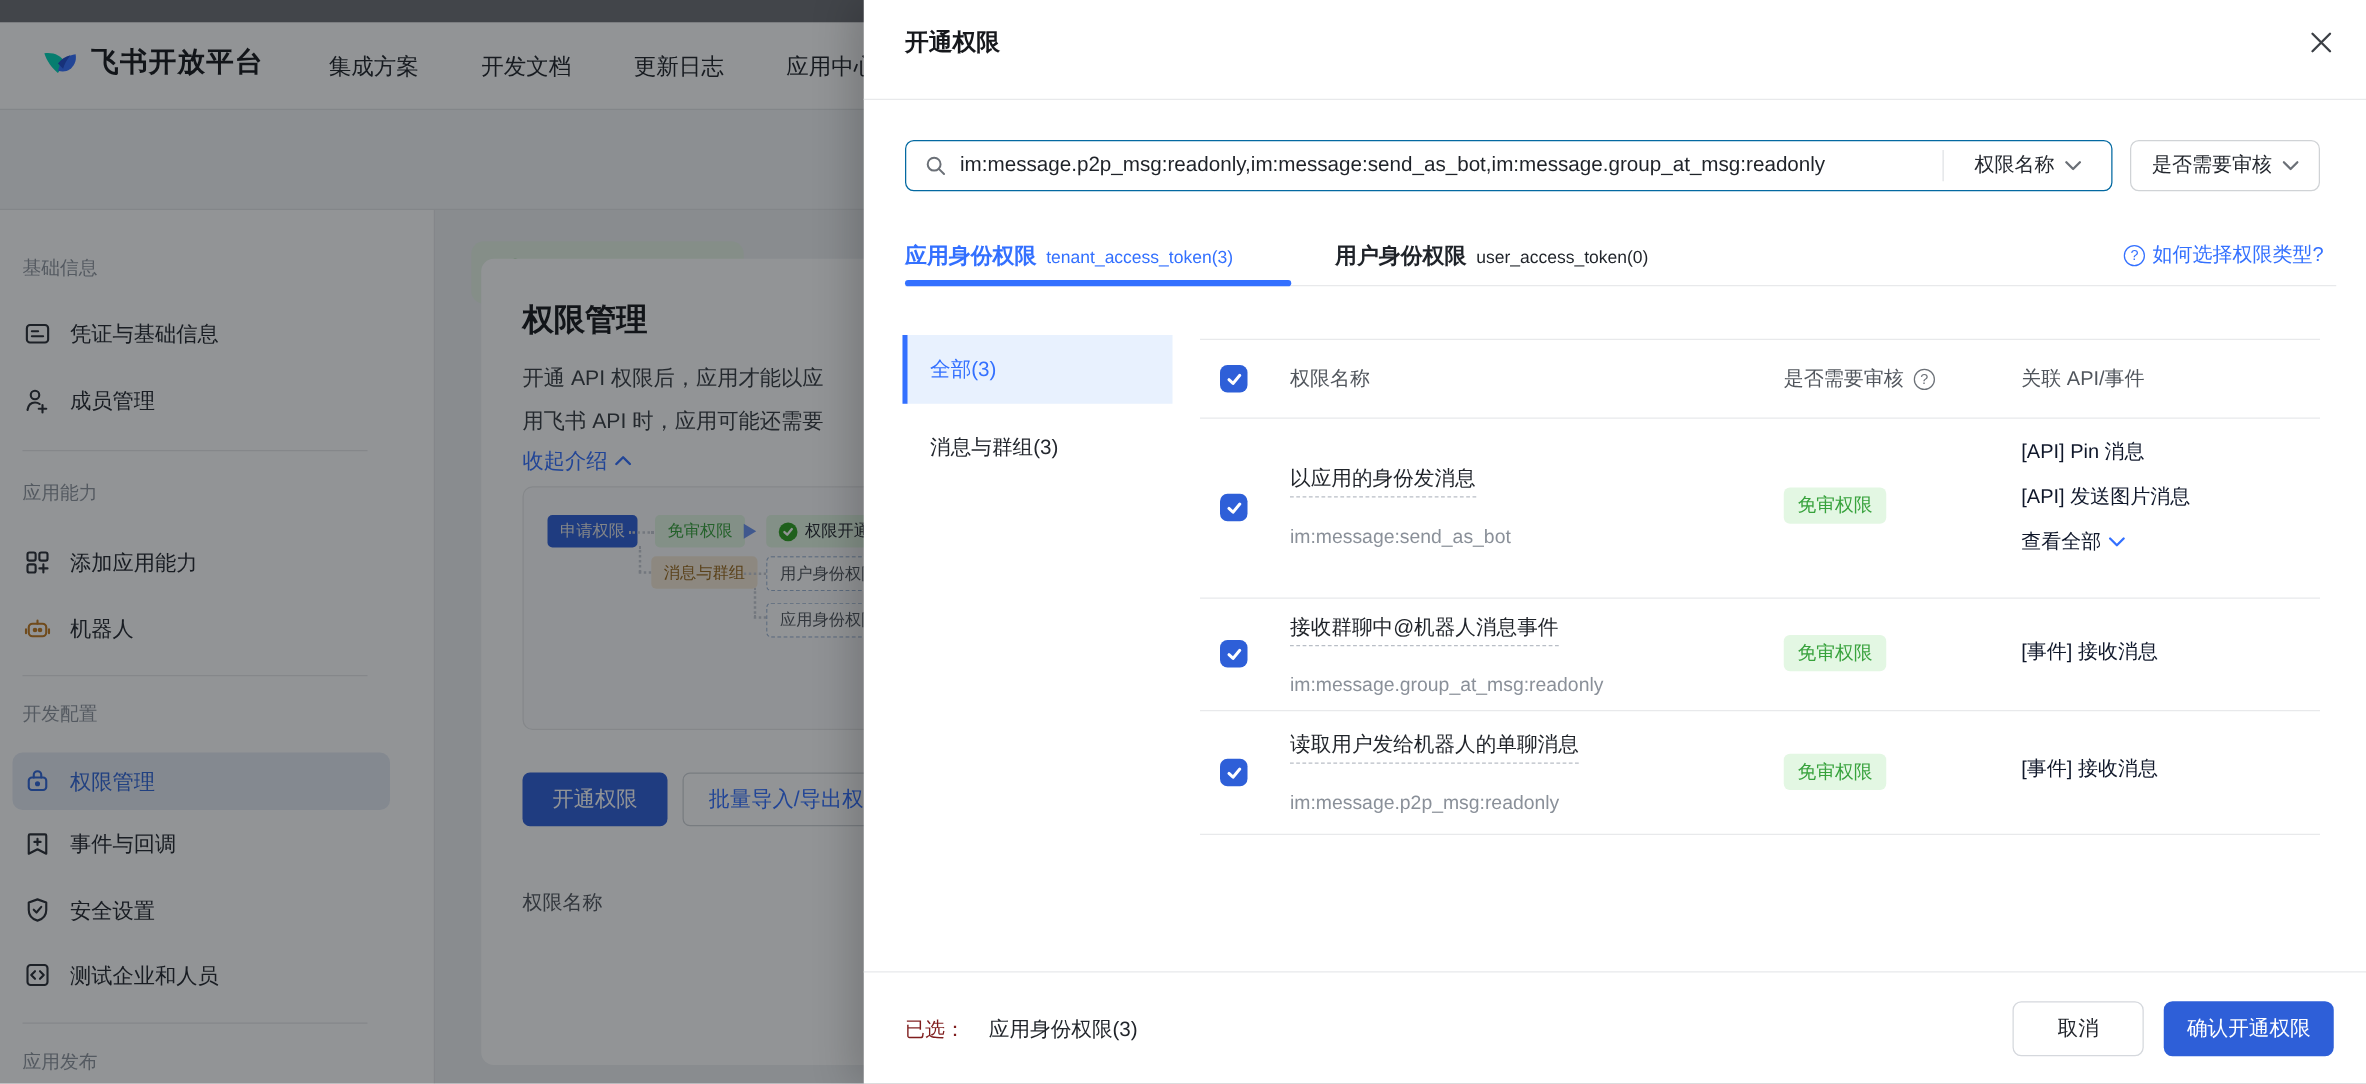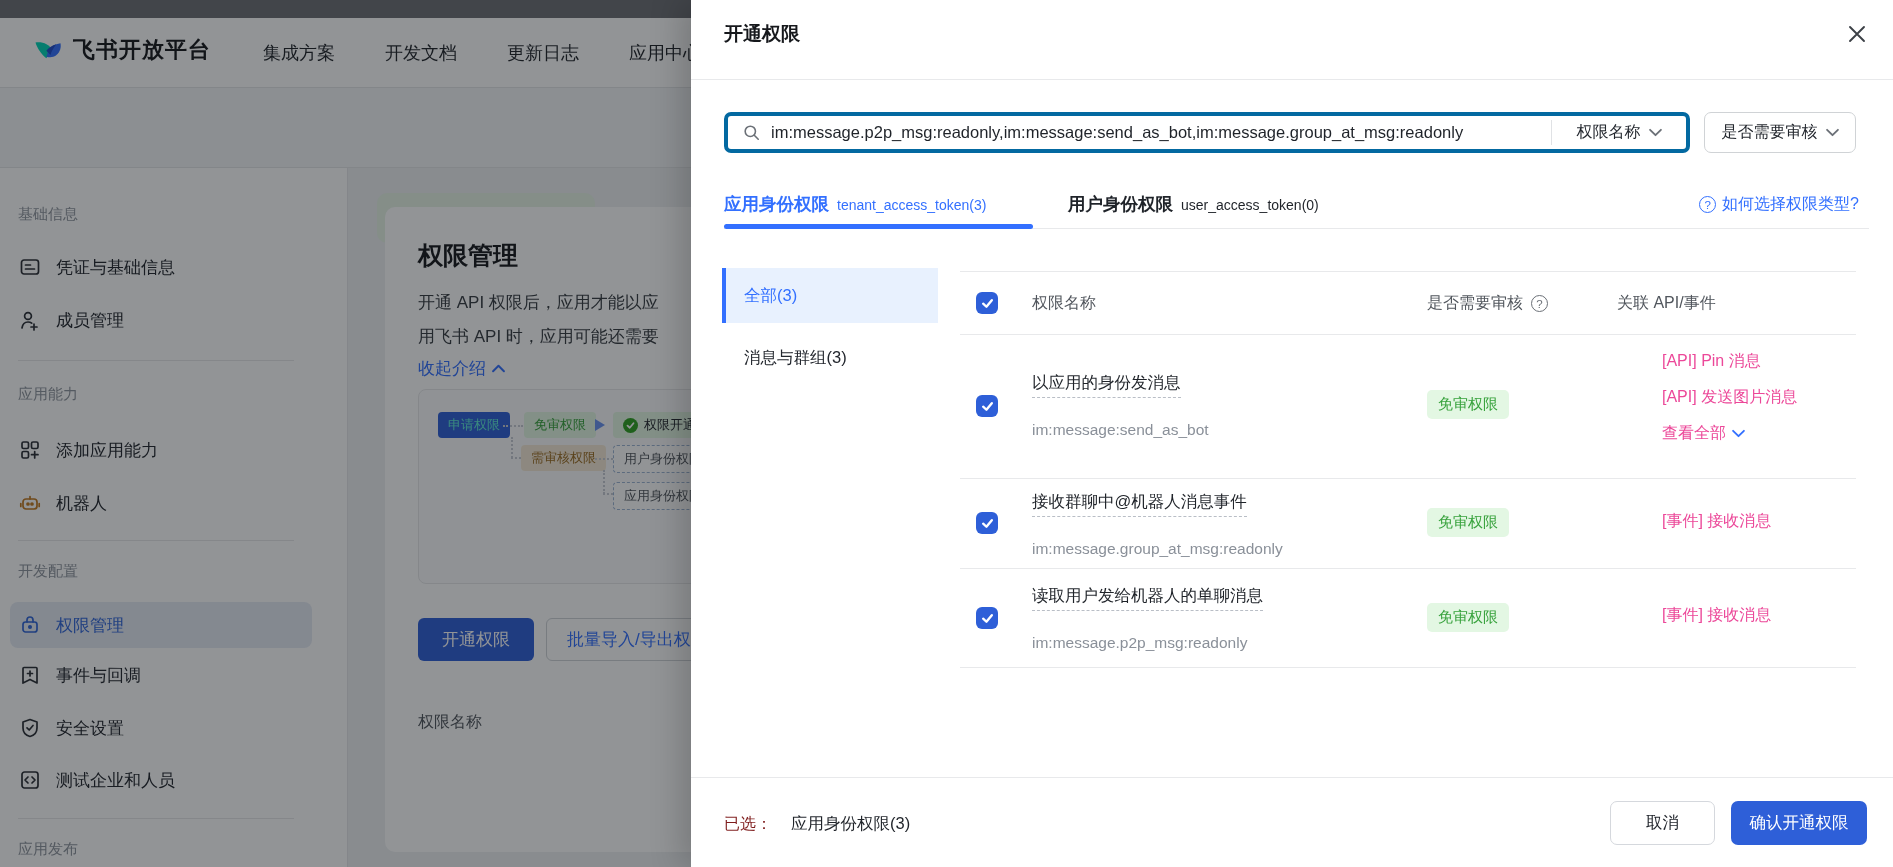--- a/index.html
+++ b/index.html
@@ -36,41 +36,41 @@
   .side-item.sel .ic, .side-item.sel span.lbl { color:#3166d8; }
   .side-item .ic.robot { color:#c17a22; }
   .side-div { position:absolute; left:18px; width:276px; height:1px; background:#e7e8ea; }
 
   .content-card { position:absolute; left:385px; top:207px; width:1300px; height:645px; background:#fff; border-radius:10px; }
   .pm-title { position:absolute; left:33px; top:32px; font-size:25px; font-weight:bold; color:#16181c; }
   .pm-p { position:absolute; left:33px; font-size:17px; color:#373c42; white-space:nowrap; }
   .pm-link { position:absolute; left:33px; top:150px; font-size:17px; color:#3370ff; display:flex; align-items:center; gap:6px; cursor:pointer; }
   .flowbox { position:absolute; left:33px; top:182px; width:760px; height:195px; background:#fcfcfd; border:1px solid #e7e8ea; border-radius:8px; }
   .fb { position:absolute; font-size:13px; border-radius:4px; padding:4px 10px; white-space:nowrap; }
-  .fb-blue { background:#2e5fd8; color:#5eead4;text-align:right; }
+  .fb-blue { background:#2e5fd8; color:#e5e5e5;text-align:right; }
   .fb-green { background:#e3f7e3; color:#37a23c; }
   .fb-orange { background:#f6ead8; color:#9a6a1f; }
   .fb-done { background:#e3f7e3; color:#23272e; display:flex; align-items:center; gap:6px; }
   .fb-dash { border:1px dashed #9db4d4; color:#51565d; background:#fff; }
   .dot-h { position:absolute; border-top:2px dotted #c6cbd3; height:0; }
   .dot-v { position:absolute; border-left:2px dotted #c6cbd3; width:0; }
   .tri { position:absolute; width:0; height:0; border-left:10px solid #6a93f0; border-top:6px solid transparent; border-bottom:6px solid transparent; }
   .btn-row-bg { position:absolute; left:33px; top:411px; display:flex; gap:12px; }
   .btn-primary-bg { height:43px; padding:0 24px; background:#2e5fd8; color:#fff; font-size:17px; border:none; border-radius:6px; cursor:pointer; font-family:inherit; }
   .btn-outline-bg { height:43px; padding:0 20px; background:#fff; color:#3370ff; font-size:17px; border:1px solid #cfd3d8; border-radius:6px; cursor:pointer; white-space:nowrap; font-family:inherit; }
   .bg-th { position:absolute; left:33px; top:505px; font-size:16px; color:#51565d; }
 
   
   .overlay { position:absolute; inset:0; background:rgba(14,17,23,0.45); z-index:50; }
   .modal { position:absolute; left:691px; top:0; width:1202px; height:867px; background:#fff; z-index:100; box-shadow:-10px 0 30px rgba(0,0,0,.18); }
   .m-title { position:absolute; left:33px; top:21px; font-size:19px; font-weight:600; color:#16181c; }
   .m-close { position:absolute; right:20px; top:18px; width:32px; height:32px; color:#3c4046; cursor:pointer; display:flex; align-items:center; justify-content:center; }
   .m-head-line { position:absolute; left:0; top:79px; width:100%; height:1px; background:#e8e9eb; }
 
-  .search-wrap { position:absolute; left:33px; top:112px; width:966px; height:41px; border:4px solid #0369a1; border-radius:7px; display:flex; align-items:center; }
+  .search-wrap { position:absolute; left:33px; top:112px; width:966px; height:41px; border:1px solid #0369a1; border-radius:7px; display:flex; align-items:center; }
   .search-ic { margin:0 10px 0 14px; color:#6b7077; flex:none; }
   .search-input { flex:1; min-width:0; border:none; outline:none; background:transparent; font-family:inherit; font-size:16.5px; color:#1f2329; }
   .seg-div { width:1px; height:25px; background:#e0e2e5; margin:0 0 0 8px; flex:none; }
   .seg { width:134px; display:flex; align-items:center; justify-content:center; gap:8px; font-size:16px; color:#23272e; cursor:pointer; flex:none; }
   .dd-review { position:absolute; left:1013px; top:112px; width:152px; height:41px; border:1px solid #d0d3d6; border-radius:7px; display:flex; align-items:center; justify-content:center; gap:8px; font-size:16px; color:#23272e; cursor:pointer; }
   .chev { color:#6b7077; display:inline-flex; }
 
   .tab1 { position:absolute; left:33px; top:192px; display:flex; align-items:baseline; gap:8px; color:#3370ff; cursor:pointer; }
   .tab2 { position:absolute; left:377px; top:192px; display:flex; align-items:baseline; gap:8px; color:#1f2329; cursor:pointer; }
   .tab-big { font-size:17.5px; font-weight:600; }
@@ -88,21 +88,21 @@
   .t-line { height:1px; background:#e8e9eb; }
   .t-row { position:relative; }
   .cbx { position:absolute; left:16px; width:22px; height:22px; border-radius:6px; background:#2e5fd8; color:#fff; display:flex; align-items:center; justify-content:center; cursor:pointer; }
   .col-name { position:absolute; left:72px; }
   .col-review { position:absolute; left:467px; }
   .col-api { position:absolute; left:657px; }
   .th-txt { font-size:16px; color:#51565d; display:flex; align-items:center; gap:8px; }
   .row-title { font-size:16.5px; color:#1f2329; display:inline-block; border-bottom:1px dashed #b9bec6; padding-bottom:3px; }
   .row-scope { font-size:15.5px; color:#8a9099; margin-top:23px; }
   .badge-exempt { display:inline-block; font-size:15px; color:#37a23c; background:#e3f7e3; border-radius:5px; padding:5px 11px; }
-  .api-link { font-size:16px; color:#ec4899; cursor:pointer; display:flex; align-items:center; gap:6px; white-space:nowrap;margin-left:45px; }
+  .api-link { font-size:16px; color:#0f172a; cursor:pointer; display:flex; align-items:center; gap:6px; white-space:nowrap; }
   .api-stack { display:flex; flex-direction:column; gap:15px; }
 
   .m-foot-line { position:absolute; left:0; top:777px; width:100%; height:1px; background:#e8e9eb; }
   .foot-sel { position:absolute; left:33px; top:814px; font-size:16px; color:#7f1d1d; }
   .foot-val { position:absolute; left:100px; top:813px; font-size:16.5px; color:#1f2329; }
   .btn-cancel { position:absolute; right:178px; top:801px; width:105px; height:44px; background:#fff; border:1px solid #d5d8dd; border-radius:7px; font-size:16.5px; color:#23272e; cursor:pointer; font-family:inherit; }
   .btn-confirm { position:absolute; right:26px; top:801px; width:136px; height:44px; background:#2e5fd8; border:none; border-radius:7px; font-size:16.5px; color:#fff; cursor:pointer; font-family:inherit; }
   svg { display:block; }
 </style>
 </head>
@@ -272,21 +272,21 @@
         <span class="fb fb-done" style="left:194px; top:22px;">
           <span class="ck-circle" style="width:15px;height:15px;">
               <svg width="9" height="9" viewBox="0 0 12 12" fill="none" stroke="#fff" stroke-width="2.4">
                 <path d="M2 6.2 5 9l5-6" stroke-linecap="round" stroke-linejoin="round"></path>
               </svg>
             </span>
           <span>权限开通成功</span>
         </span>
         <div class="dot-v" style="left:92px; top:47px; height:21px;"></div>
         <div class="dot-h" style="left:92px; top:67px; width:10px;"></div>
-        <span class="fb fb-orange" style="left:102px; top:55px;">需审核权限</span>
+        <span class="fb fb-orange" style="left:102px; top:55px;">消息与群组</span>
         <div class="dot-h" style="left:176px; top:68px; width:18px;"></div>
         <span class="fb fb-dash" style="left:194px; top:55px;">用户身份权限</span>
         <div class="dot-v" style="left:184px; top:80px; height:24px;"></div>
         <div class="dot-h" style="left:184px; top:103px; width:10px;"></div>
         <span class="fb fb-dash" style="left:194px; top:92px;">应用身份权限</span>
       </div>
 
       <div class="btn-row-bg">
         <button class="btn-primary-bg">开通权限</button>
         <button class="btn-outline-bg">批量导入/导出权限</button>

